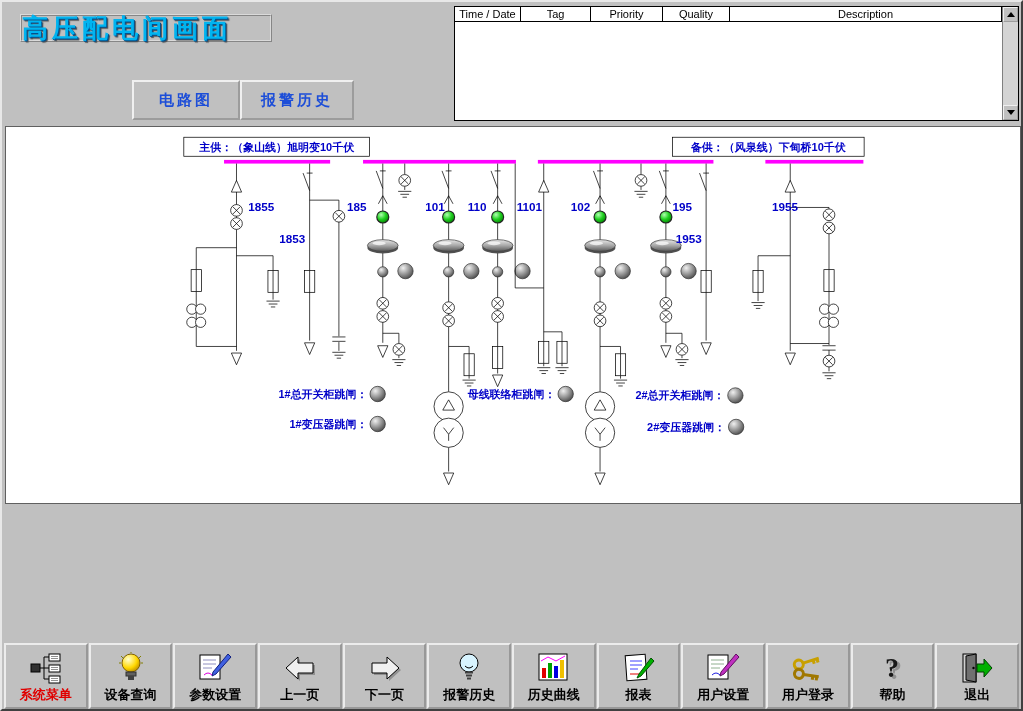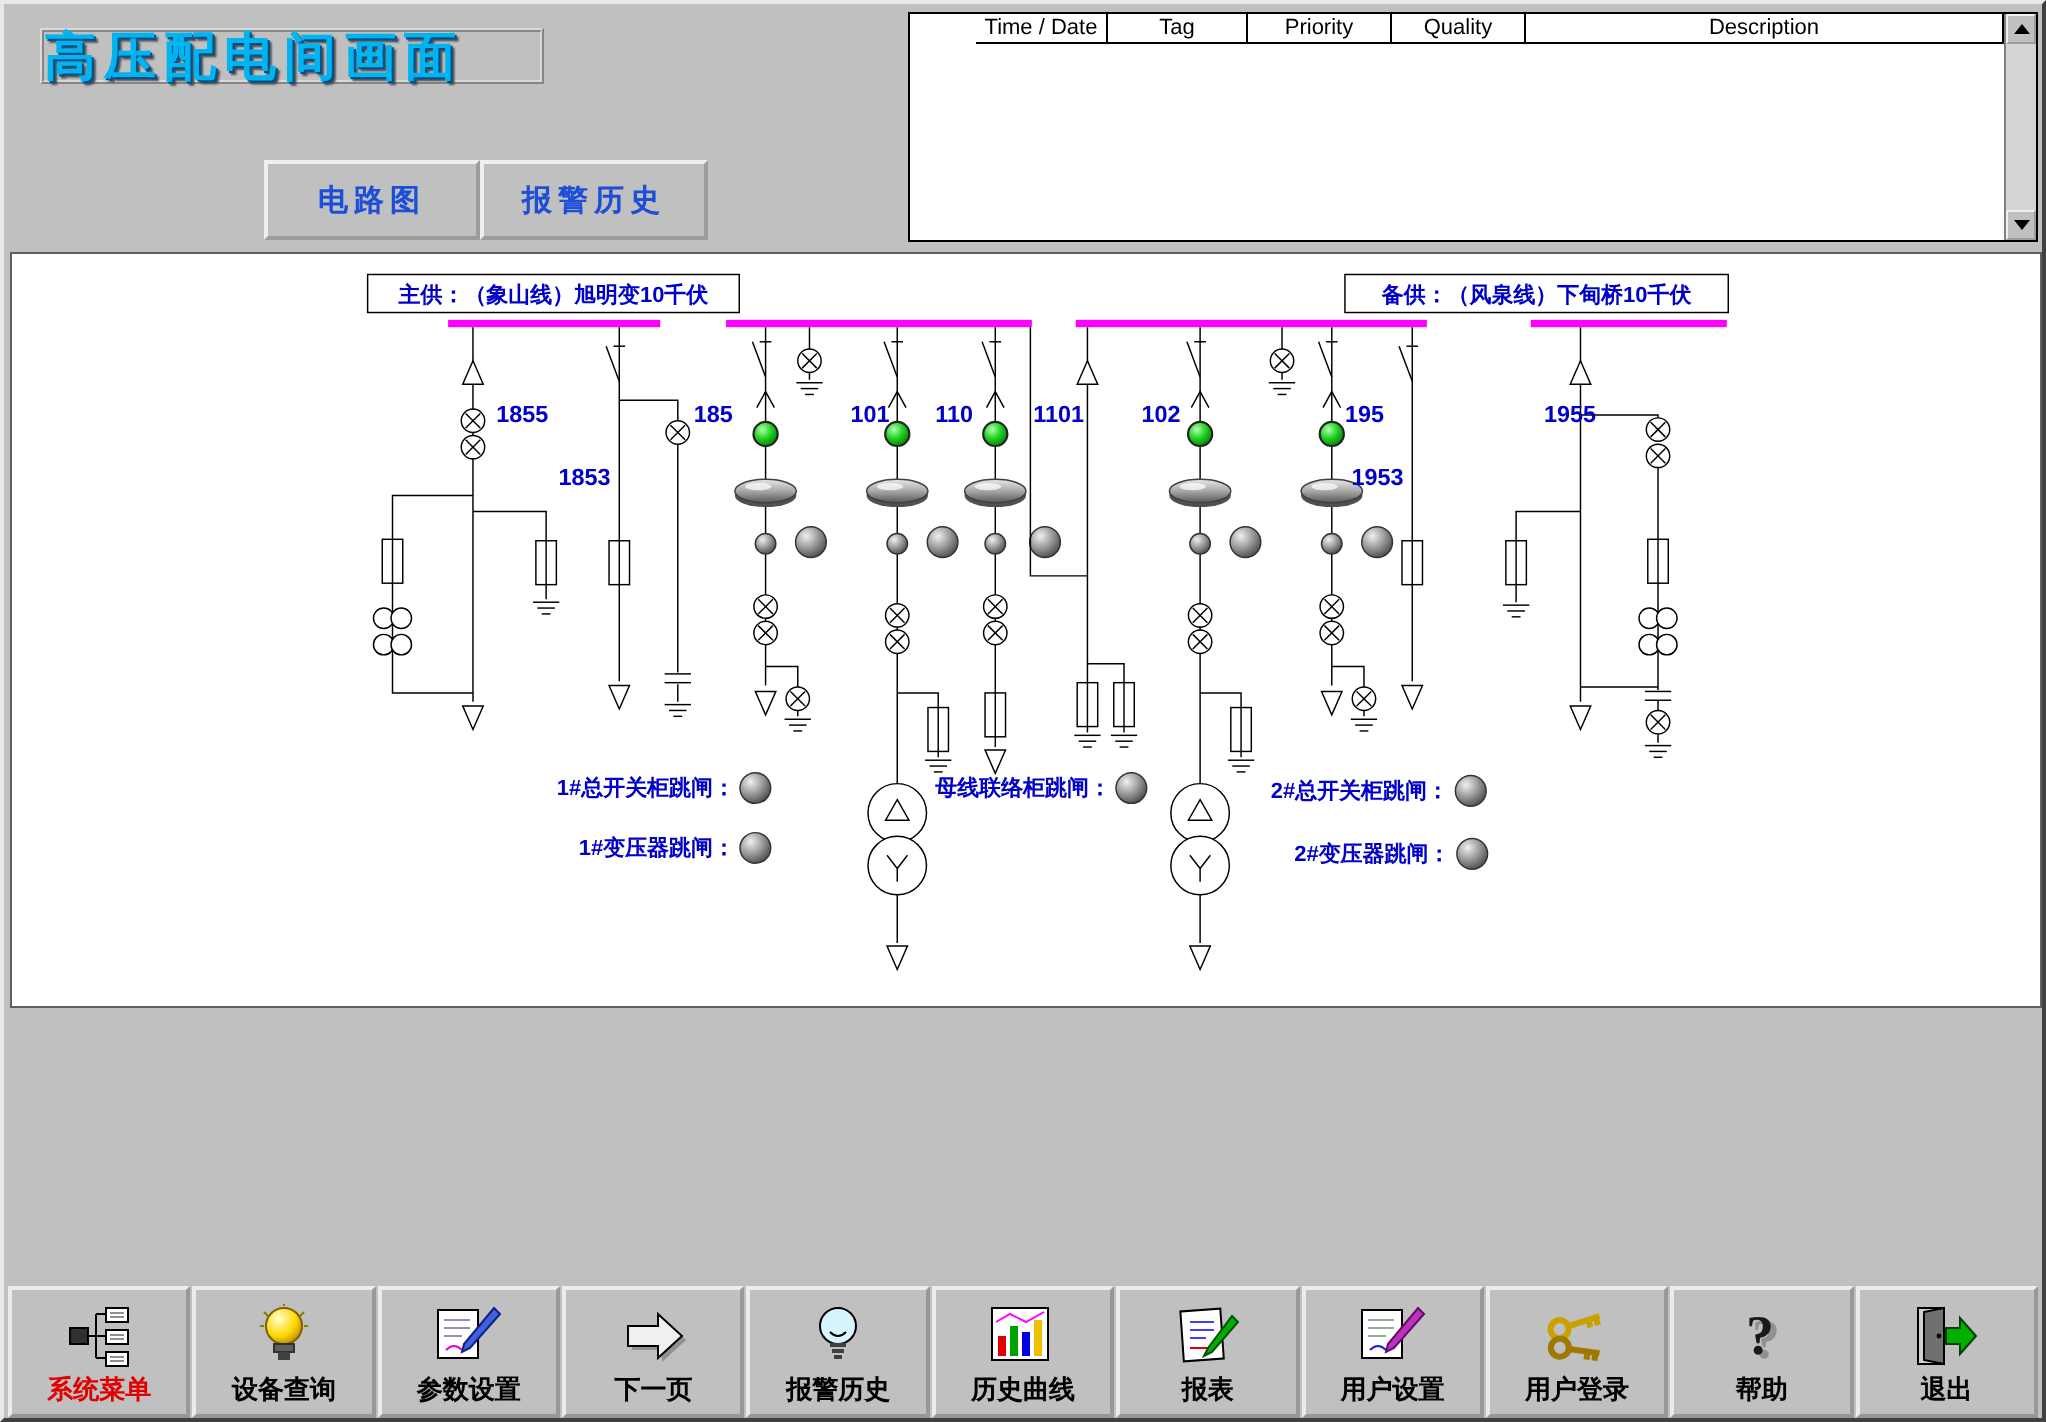--- a/index.html
+++ b/index.html
@@ -14,21 +14,21 @@
     border:2px ridge #dadada; display:flex; align-items:center; justify-content:flex-start; }
   .title-text { font-size:26px; font-weight:bold; letter-spacing:4px; color:#00b4f0;
     text-shadow:1px 1px 0 #005090, 2px 2px 1px #505050; white-space:nowrap; }
   .nav-btn { position:absolute; top:78px; height:40px; background:#c0c0c0;
     border:2px outset #f0f0f0; font-family:inherit; font-size:15px; font-weight:bold;
     letter-spacing:3px; color:#1d4ed8; cursor:pointer; }
   .btn-circuit { left:130px; width:108px; }
   .btn-power  { left:238px; width:114px; }
 
   .alarm-table { position:absolute; left:452px; top:4px; width:565px; height:115px;
-    background:#fff; border:1px solid #000;padding-left:33px; }
+    background:#fff; border:1px solid #000; }
   .alarm-header { display:flex; height:15px; border-bottom:1px solid #000;
     font-size:11px; margin-right:16px; }
   .alarm-header .col { border-right:1px solid #000; display:flex; align-items:center;
     justify-content:center; overflow:hidden; white-space:nowrap; }
   .c-time{width:66px}.c-tag{width:70px}.c-pri{width:72px}.c-qual{width:67px}.c-desc{flex:1; border-right:none;text-align:right;}
   .alarm-body { position:absolute; left:0; top:16px; right:16px; bottom:0; background:#fff; }
   .alarm-scrollbar { position:absolute; right:0; top:0; bottom:0; width:16px;
     background:#d4d4d4; border-left:1px solid #808080; }
   .sb-btn { position:absolute; left:0; width:15px; height:15px; background:#c0c0c0;
     border:1px outset #f0f0f0; display:flex; align-items:center; justify-content:center; cursor:pointer; }
@@ -383,20 +383,29 @@
         <svg width="34" height="32" viewBox="0 0 34 32">
           <rect x="2" y="3" width="20" height="24" fill="#fff" stroke="#000"></rect>
           <path d="M5,8 h13 M5,12 h13 M5,16 h9" stroke="#9090c0"></path>
           <polygon points="30,2 33,5 18,22 14,24 15,20" fill="#4060e0" stroke="#102080"></polygon>
           <path d="M6,23 q4,-4 8,0" stroke="#e000e0" fill="none"></path>
         </svg>
       </span>
       <span class="tb-label">参数设置</span>
     </div>
 
+    <div class="tb">
+      <span class="tb-icon">
+        <svg width="34" height="32" viewBox="0 0 34 32">
+          <polygon points="17,7 17,13 32,13 32,23 17,23 17,29 5,18" fill="#909090"></polygon>
+          <polygon points="15,5 15,11 30,11 30,21 15,21 15,27 3,16" fill="#f0f0f0" stroke="#000"></polygon>
+        </svg>
+      </span>
+      <span class="tb-label">上一页</span>
+    </div>
 
     <div class="tb">
       <span class="tb-icon">
         <svg width="34" height="32" viewBox="0 0 34 32">
           <polygon points="21,7 21,13 6,13 6,23 21,23 21,29 33,18" fill="#909090"></polygon>
           <polygon points="19,5 19,11 4,11 4,21 19,21 19,27 31,16" fill="#f0f0f0" stroke="#000"></polygon>
         </svg>
       </span>
       <span class="tb-label">下一页</span>
     </div>

